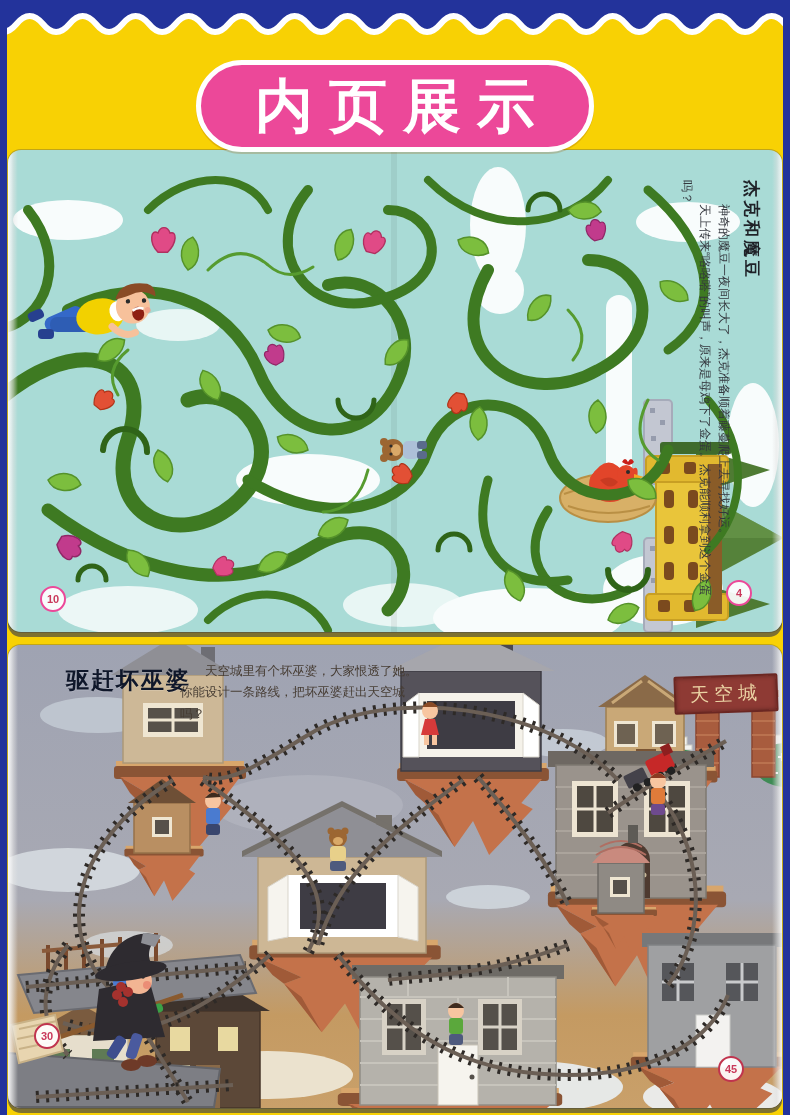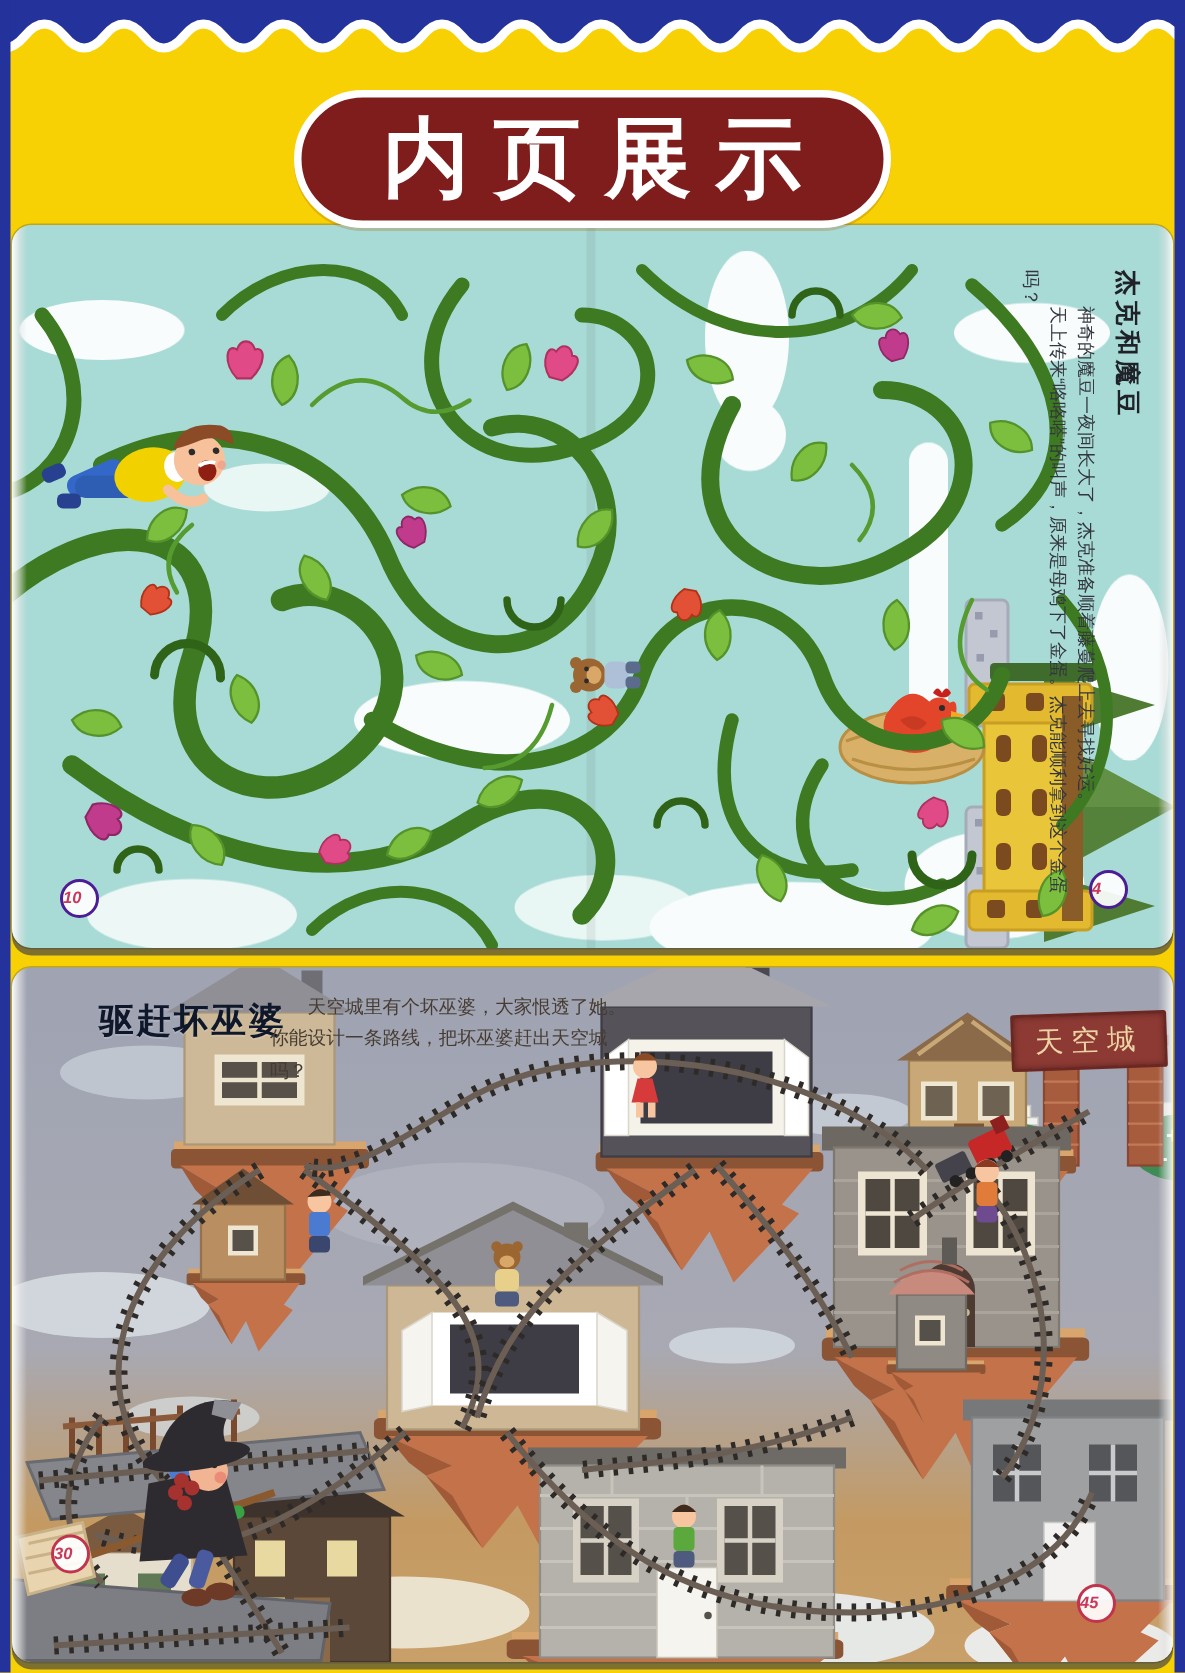--- a/index.html
+++ b/index.html
@@ -9,21 +9,21 @@
     font-family:"Liberation Sans", sans-serif;
   }
   .side-strip{position:absolute;top:0;bottom:0;width:7px;background:#23339B;z-index:40;}
   .side-strip.left{left:0}
   .side-strip.right{right:0}
 
   .top-band{position:absolute;left:0;top:0;width:790px;height:52px;z-index:30;}
 
   .header-pill{
     position:absolute;left:50%;top:60px;transform:translateX(-50%);
-    width:388px;height:82px;background:#7f1d1d;border:5px solid #FFFFFF;
+    width:388px;height:82px;background:#ec4899;border:5px solid #FFFFFF;
     border-radius:50px;display:flex;align-items:center;justify-content:center;
     z-index:20;box-shadow:0 2px 0 rgba(160,90,0,.25);
   }
   .header-pill span{
     color:#FFFFFF;font-size:58px;font-weight:bold;letter-spacing:16px;
     margin-right:-16px;line-height:1;
   }
 
   .panel{
     position:absolute;left:8px;width:774px;border-radius:13px;overflow:hidden;
@@ -31,24 +31,23 @@
   }
   .panel-top{top:150px;height:482px;background:#A9DBD6;}
   .panel-bottom{top:645px;height:463px;background:#9FA3B2;}
   .panel svg.art{position:absolute;left:0;top:0;}
   .page-edge{position:absolute;top:0;bottom:0;width:10px;pointer-events:none;z-index:6;}
   .page-edge.l{left:0;background:linear-gradient(90deg,rgba(255,255,255,.95),rgba(230,230,230,.55) 55%,rgba(255,255,255,0));}
   .page-edge.r{right:0;background:linear-gradient(270deg,rgba(250,250,250,.9),rgba(225,225,225,.5) 55%,rgba(255,255,255,0));}
 
   .badge{
     position:absolute;width:22px;height:22px;border-radius:50%;
-    background:rgba(255,255,255,.92);border:2px solid #4c1d95;color:#C9395B;
-    font-size:11px;font-weight:bold;display:flex;align-items:center;justify-content:flex-start;
+    background:rgba(255,255,255,.92);border:2px solid #ec4899;color:#C9395B;
+    font-size:11px;font-weight:bold;display:flex;align-items:center;justify-content:center;
     z-index:8;
-    font-style:italic;
   }
 
   .maze1-text{
     position:absolute;left:485px;top:190px;width:430px;height:110px;
     transform:rotate(90deg);z-index:7;color:#33363D;
   }
   .maze1-text h3{margin:0 0 7px 0;font-size:17px;letter-spacing:3px;color:#1F2228;}
   .maze1-text p{margin:0;font-size:12px;line-height:1.55;text-indent:2em;}
 
   .maze2-title{

